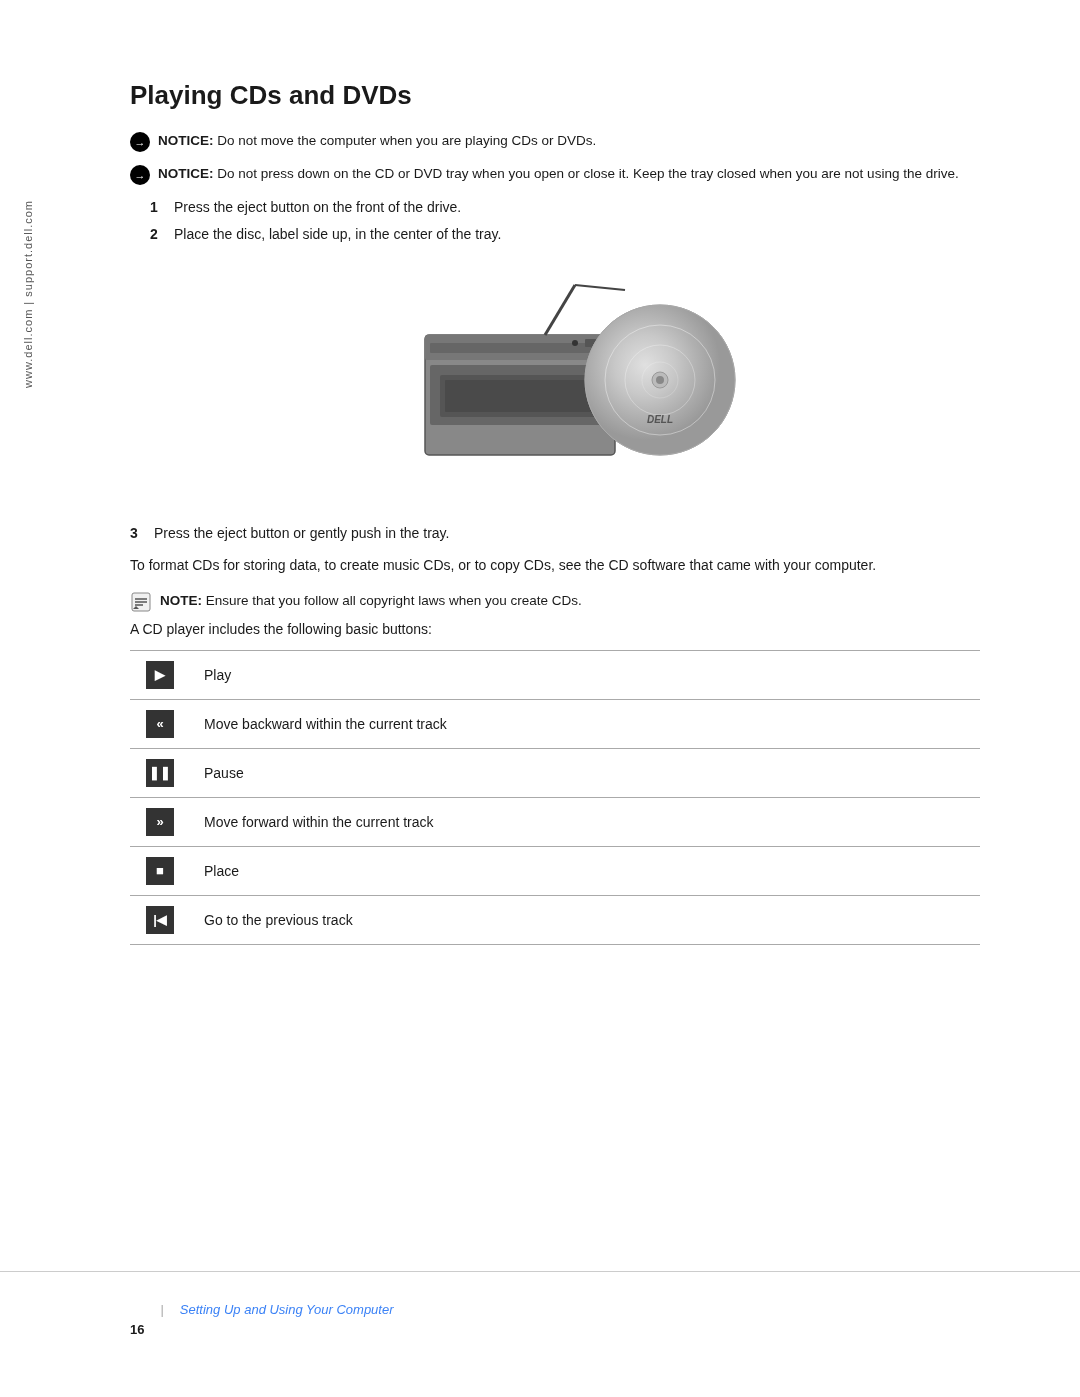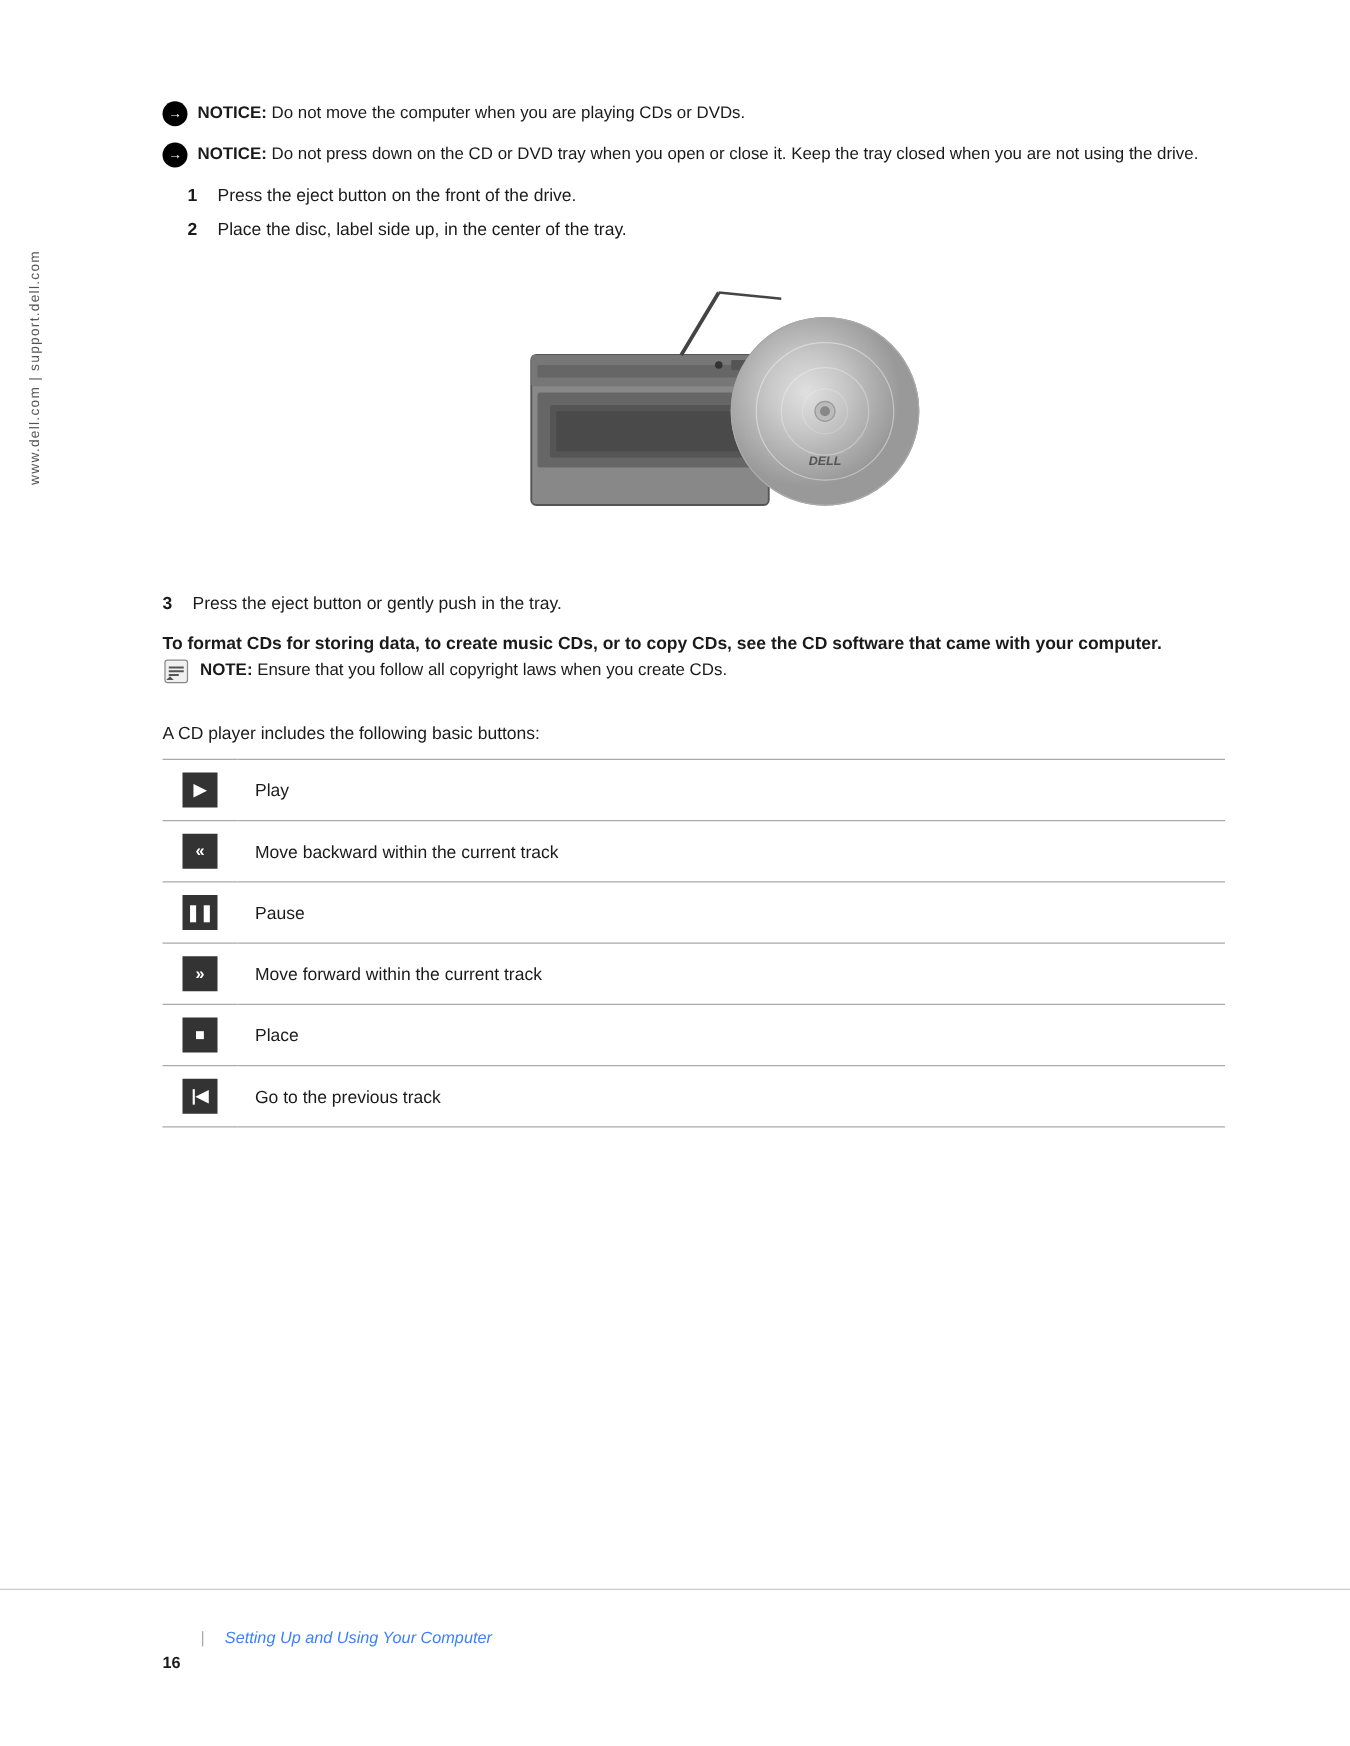--- a/index.html
+++ b/index.html
@@ -118,27 +118,27 @@
     }
 
     .step3-block .num {
       font-weight: bold;
       min-width: 14px;
     }
 
     .paragraph {
       font-size: 14px;
       line-height: 1.55;
-      font-weight: bold;
+      margin-bottom: 14px;
     }
 
     .note-block {
       display: flex;
       align-items: flex-start;
-      margin-bottom: 28px;
+      margin-bottom: 6px;
       gap: 8px;
     }
 
     .note-icon {
       width: 22px;
       height: 22px;
       flex-shrink: 0;
       display: flex;
       align-items: center;
       justify-content: center;
@@ -228,20 +228,21 @@
       font-style: italic;
     }
   </style>
 </head>
 <body>
 
 <div class="page-container">
 
   <div class="sidebar-text">www.dell.com | support.dell.com</div>
 
+  <h1 class="page-title">Playing CDs and DVDs</h1>
 
   <div class="notice-block">
     <div class="notice-icon"></div>
     <div class="notice-text">
       <strong>NOTICE:</strong>
       <span>Do not move the computer when you are playing CDs or DVDs.</span>
     </div>
   </div>
 
   <div class="notice-block">

